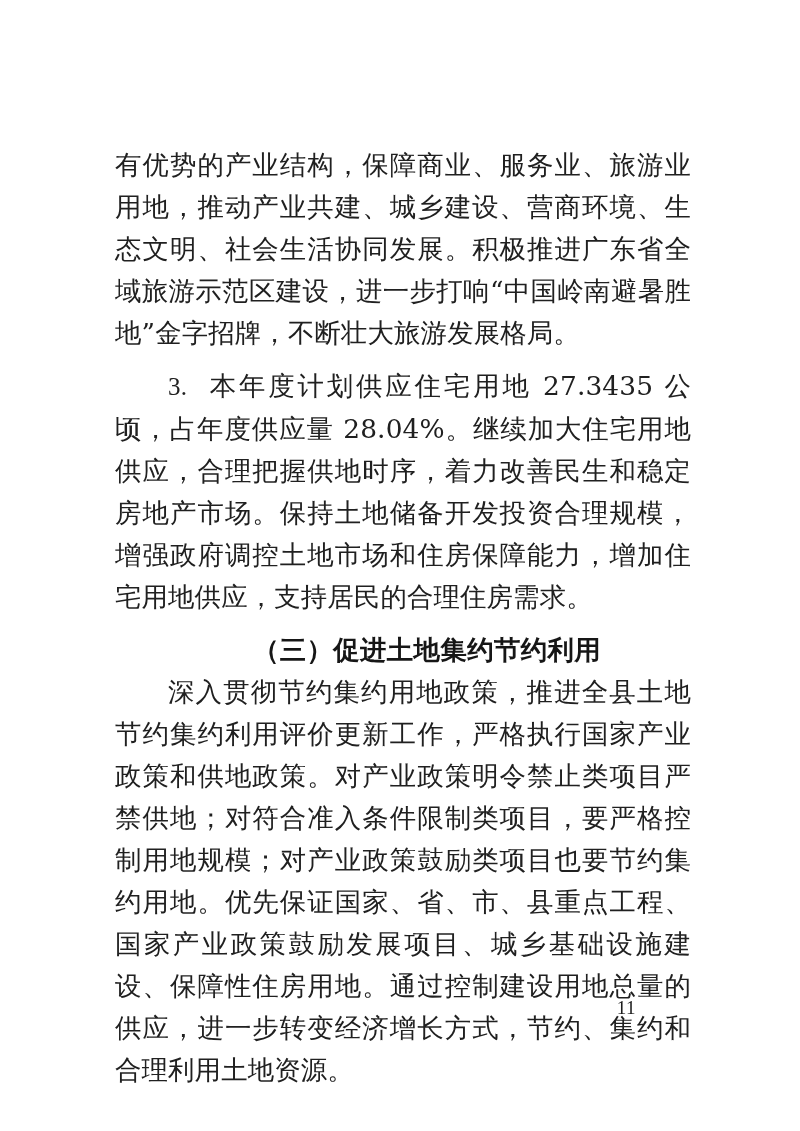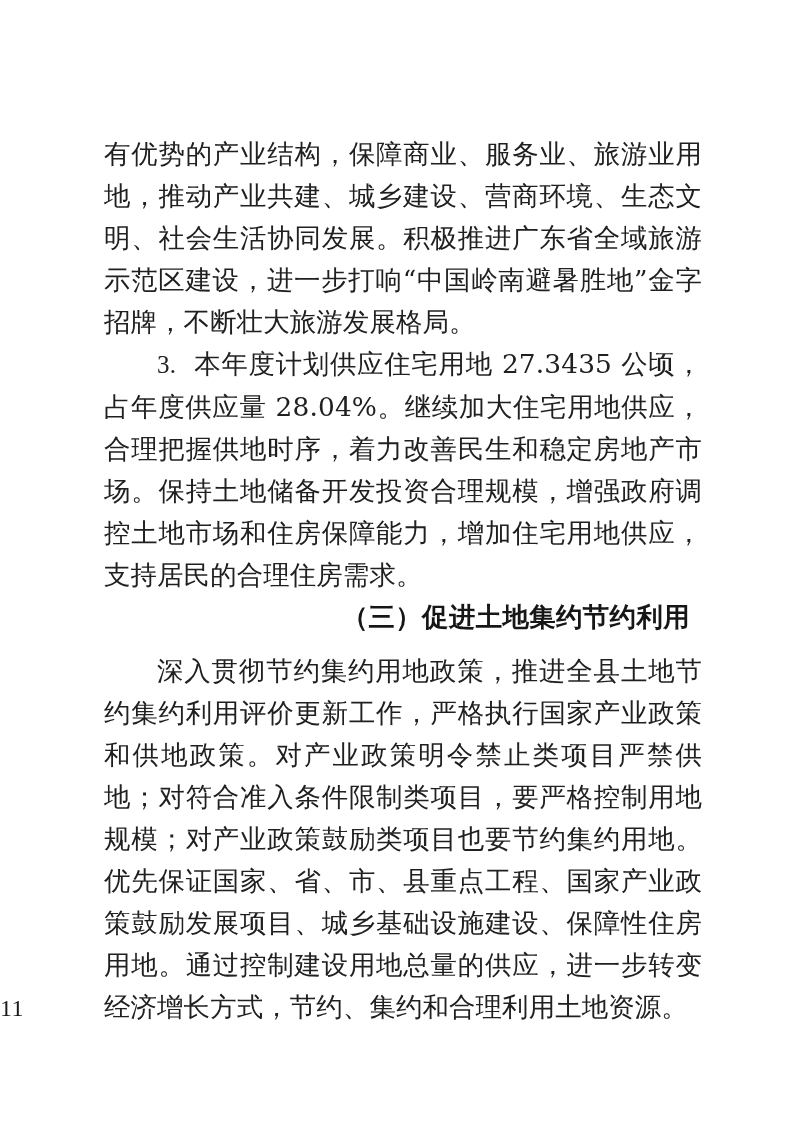--- a/index.html
+++ b/index.html
@@ -28,67 +28,67 @@
   
   #content {
     position: absolute;
     left: 104px;
     top: 133px;
     width: 598px;
   }
 
   
   .para {
-    margin: 0;
+    margin: 11px;
     font-family: "DejaVu Serif", "Liberation Serif", serif;
     font-size: 26.4px;
     line-height: 42px;
     color: #202020;
     text-align: justify;
     text-justify: inter-character;
     letter-spacing: 0.15px;
     word-spacing: 0px;
     text-indent: 0;
     white-space: normal;
     -moz-font-feature-settings: normal;
   }
 
   
   .para.indent {
     text-indent: 53px;
   }
 
   
   .heading {
-    margin: 12px;
+    margin: 0;
     font-family: "DejaVu Serif", "Liberation Serif", serif;
     font-size: 26.4px;
     line-height: 42px;
     font-weight: 700;
     color: #161616;
     text-indent: 48px;
     letter-spacing: 0.4px;
-    text-align: right;
+    text-align: center;
   }
 
   
   .marker {
     font-family: "Liberation Serif", "DejaVu Serif", serif;
     font-size: 25px;
   }
 
   
   #page-number {
     position: absolute;
     left: 0;
     top: 993px;
     width: 636px;
-    text-align: left;
+    text-align: right;
     font-family: "Liberation Serif", "DejaVu Serif", serif;
-    font-size: 24px;
+    font-size: 19px;
     line-height: 30px;
     color: #1c1c1c;
     letter-spacing: 0.5px;
   }
 
   
   .block + .block { margin-top: 0; }
 </style>
 </head>
 <body>

